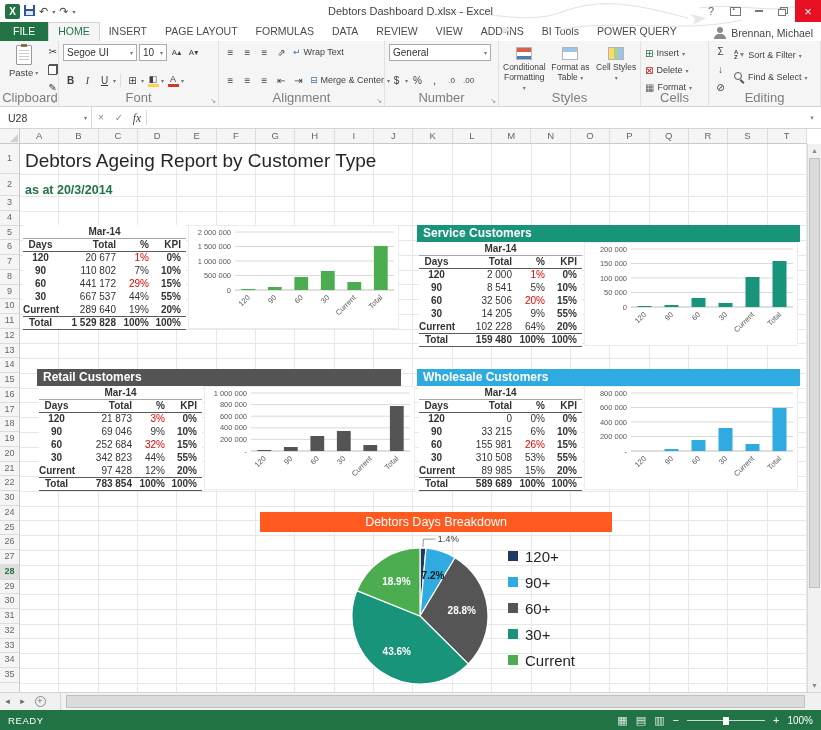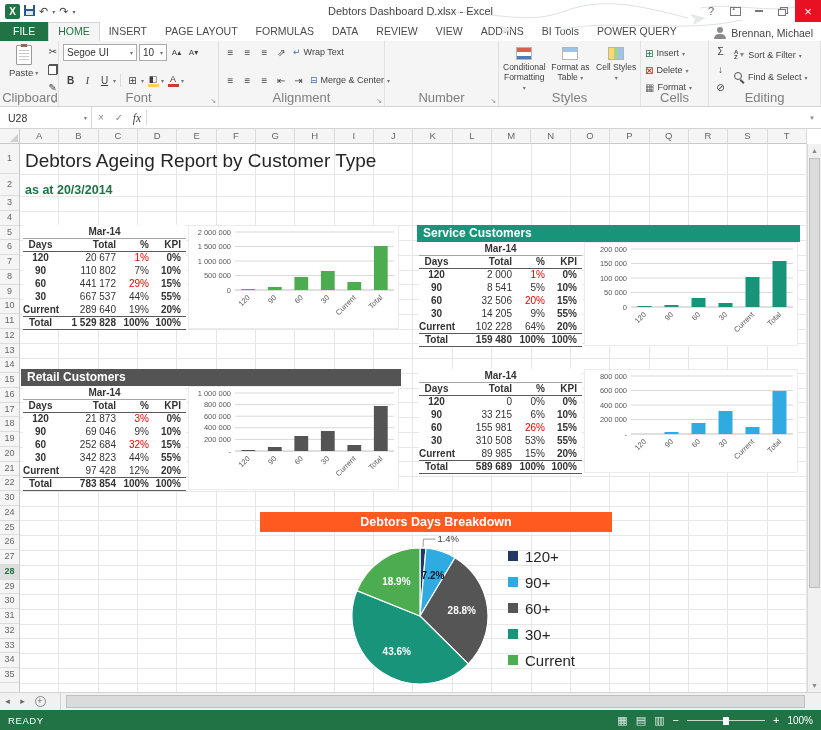--- a/index.html
+++ b/index.html
@@ -129,21 +129,21 @@
 .c-pct{text-align:right}
 .c-pct.over{color:#e60000}
 .c-kpi{text-align:right;font-weight:bold}
 .total-row td{font-weight:bold;border-top:1px solid #595959;border-bottom:1px solid #595959}
 .panel-chart{position:absolute;left:167px;top:0;background:#fff;border:1px solid #ececec}
 .tick{font-size:7.5px;fill:#595959;text-anchor:end}
 .cat{font-size:7.5px;fill:#595959;text-anchor:end}
 
 
 .pie-area{position:absolute;left:240px;top:368px;width:352px;height:180px;z-index:2}
-.pie-banner{height:20px;color:#fff;text-align:center;font-size:12.5px;line-height:20px;font-weight:bold}
+.pie-banner{height:20px;color:#fff;text-align:center;font-size:12.5px;line-height:20px;font-weight:normal}
 #pie-svg{position:absolute;left:55px;top:22px}
 .pie-lab{font-size:10px;font-weight:bold;text-anchor:middle}
 .pie-lab.out{text-anchor:start;fill:#404040;font-weight:normal;font-size:9.5px}
 #pie-legend{position:absolute;left:248px;top:36px}
 .legend-item{display:flex;align-items:center;gap:7px;height:16px;margin-bottom:10px}
 .legend-swatch{width:10px;height:10px;display:inline-block}
 .legend-label{font-size:15px;color:#262626;white-space:nowrap}
 
 
 .v-scroll{position:absolute;right:0;top:15px;bottom:0;width:14px;background:#f1f1f1;border-left:1px solid #d9d9d9;z-index:3}
@@ -318,20 +318,36 @@
               <span>Merge &amp; Center</span>
               <span class="caret">▾</span>
             </span>
         </div>
       </div>
       <span class="rgroup-label">Alignment</span>
       <span class="launcher">↘</span>
     </div>
 
     <div class="rgroup g-num">
+      <div class="gbody vcol">
+        <div class="rrow">
+          <span class="selbox" style="width:102px">
+              <span>General</span>
+              <span class="caret">▾</span>
+            </span>
+        </div>
+        <div class="rrow">
+          <span class="ibtn">$</span>
+            <span class="mini-caret">▾</span>
+          <span class="ibtn">%</span>
+          <span class="ibtn">,</span>
+          <span class="ibtn sm">.0</span>
+          <span class="ibtn sm">.00</span>
+        </div>
+      </div>
       <span class="rgroup-label">Number</span>
       <span class="launcher">↘</span>
     </div>
 
     <div class="rgroup g-styles">
       <div class="gbody">
         <div class="stackbtn">
           <span class="sic cf-ic"></span>
           <span class="stack-label"><span>Conditional Formatting</span> <span class="caret">▾</span></span>
         </div>
@@ -643,21 +659,21 @@
                 <text class="cat" x="115.7" y="72" transform="rotate(-45 115.7 72)">60</text>
                 <rect x="133.5" y="60" width="14.0" height="4" fill="#18947a"></rect>
                 <text class="cat" x="142.7" y="72" transform="rotate(-45 142.7 72)">30</text>
                 <rect x="160.5" y="34" width="14.0" height="30" fill="#18947a"></rect>
                 <text class="cat" x="169.7" y="72" transform="rotate(-45 169.7 72)">Current</text>
                 <rect x="187.5" y="18" width="14.0" height="46" fill="#18947a"></rect>
                 <text class="cat" x="196.7" y="72" transform="rotate(-45 196.7 72)">Total</text>
               </svg>
             </div>
           </div>
-          <div class="panel" style="left: 1px; top: 225px; width: 380px;">
+          <div class="panel" style="left: 1px; top: 225px; width: 380px; padding-left: 16px;">
             <div class="panel-head" style="background: rgb(84, 84, 84);">Retail Customers</div>
             <div class="panel-body">
               <table class="kpi-table">
                 <colgroup>
                   <col style="width: 40px;">
                   <col style="width: 58px;">
                   <col style="width: 33px;">
                   <col style="width: 32px;">
                 </colgroup>
                 <tbody>
@@ -731,20 +747,21 @@
                 <rect x="131.9" y="44" width="13.8" height="20" fill="#545454"></rect>
                 <text class="cat" x="140.9" y="72" transform="rotate(-45 140.9 72)">30</text>
                 <rect x="158.4" y="58" width="13.8" height="6" fill="#545454"></rect>
                 <text class="cat" x="167.4" y="72" transform="rotate(-45 167.4 72)">Current</text>
                 <rect x="184.9" y="19" width="13.8" height="45" fill="#545454"></rect>
                 <text class="cat" x="193.9" y="72" transform="rotate(-45 193.9 72)">Total</text>
               </svg>
             </div>
           </div>
           <div class="panel" style="left: 397px; top: 225px; width: 383px;">
+            <div class="panel-head" style="background: rgb(47, 171, 226);">Wholesale Customers</div>
             <div class="panel-body">
               <table class="kpi-table">
                 <colgroup>
                   <col style="width: 40px;">
                   <col style="width: 58px;">
                   <col style="width: 33px;">
                   <col style="width: 32px;">
                 </colgroup>
                 <tbody>
                   <tr class="month-row">

